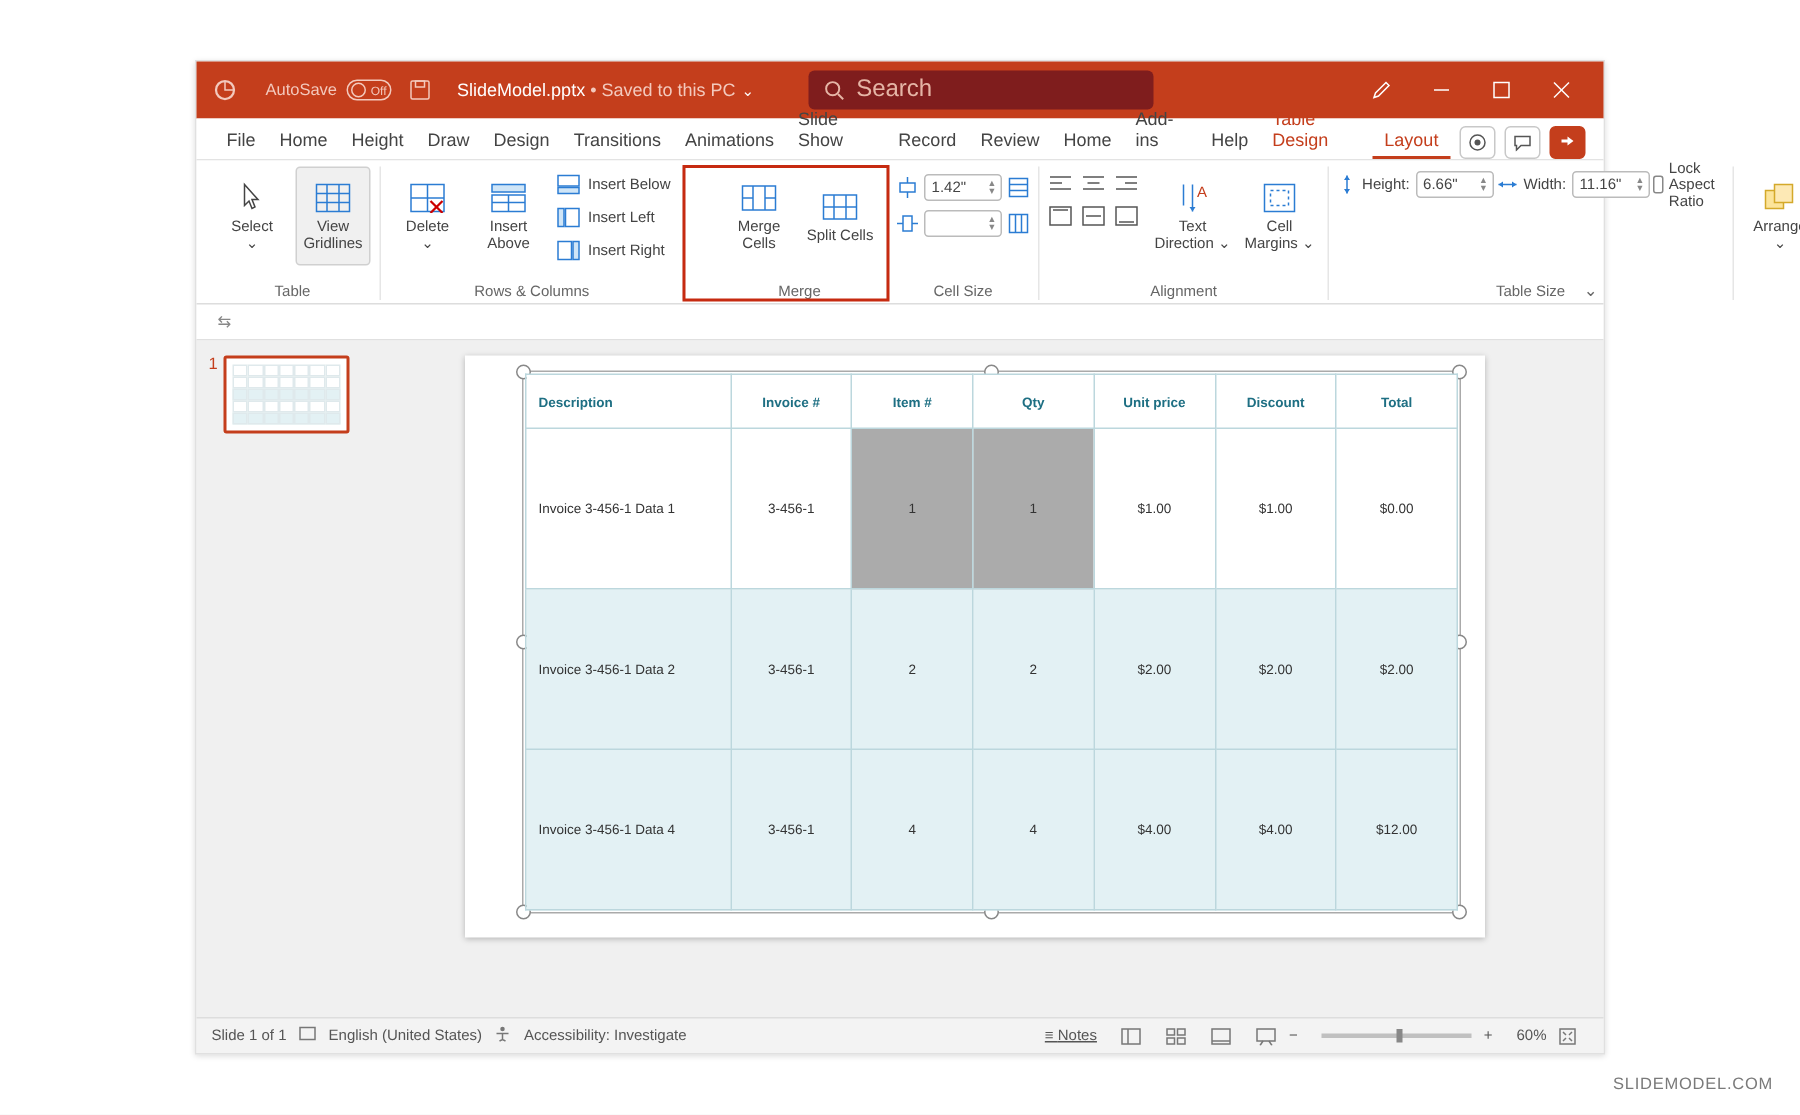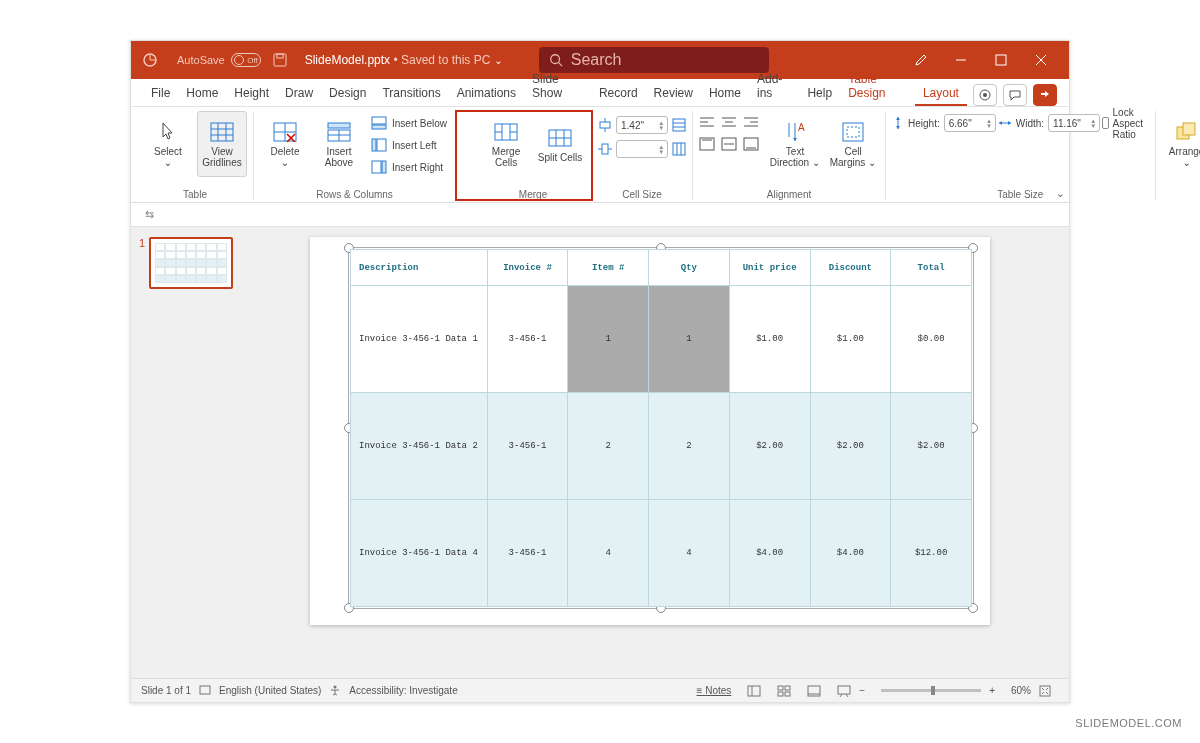--- a/index.html
+++ b/index.html
@@ -127,21 +127,21 @@
 .canvas { flex:1; position:relative; background:#f0f0f0; display:flex; align-items:flex-start; justify-content:center; padding:10px 20px 10px 10px; overflow:hidden;}
 .slide { width:680px; height:388px; background:#fff; box-shadow:0 1px 4px rgba(0,0,0,0.25); position:relative; }
 .sel-box { position:absolute; left:38px; top:10px; right:16px; bottom:16px; border:1px solid #aaa;}
 .handle { position:absolute; width:10px;height:10px;border:1px solid #888;background:#fff; border-radius:50%;}
 .handle.tl{left:-5px;top:-5px;} .handle.tr{right:-5px;top:-5px;}
 .handle.bl{left:-5px;bottom:-5px;} .handle.br{right:-5px;bottom:-5px;}
 .handle.tm{left:50%;top:-5px;margin-left:-5px;} .handle.bm{left:50%;bottom:-5px;margin-left:-5px;}
 .handle.ml{left:-5px;top:50%;margin-top:-5px;} .handle.mr{right:-5px;top:50%;margin-top:-5px;}
 
 .data-table { position:absolute; left:40px; top:12px; right:18px; bottom:18px; border-collapse:collapse; width:calc(100% - 58px); height:calc(100% - 30px); table-layout:fixed;}
-.data-table th,.data-table td { border:1px solid #bcd7dd; font-size:9px;font-family:Liberation Mono, monospace; }
+.data-table th,.data-table td { border:1px solid #bcd7dd; font-size:9px; }
 .data-table th { color:#1e6f83; font-weight:600; text-align:center; height:36px; background:#fff;}
 .data-table th:first-child{text-align:left; padding-left:8px;}
 .data-table td { text-align:center; color:#333; }
 .data-table td:first-child{text-align:left; padding-left:8px;}
 .data-table tr.alt td{ background:#e3f1f4;}
 .data-table col.desc{width:22%;} .data-table col.inv{width:13%;} .data-table col.other{width:13%;}
 .sel-cell { background:#ababab !important; }
 
 .statusbar { height:24px; background:#f3f3f3; border-top:1px solid #ddd; display:flex; align-items:center; font-size:10px; color:#555; padding:0 10px;}
 .statusbar .sep{ margin:0 8px;}

